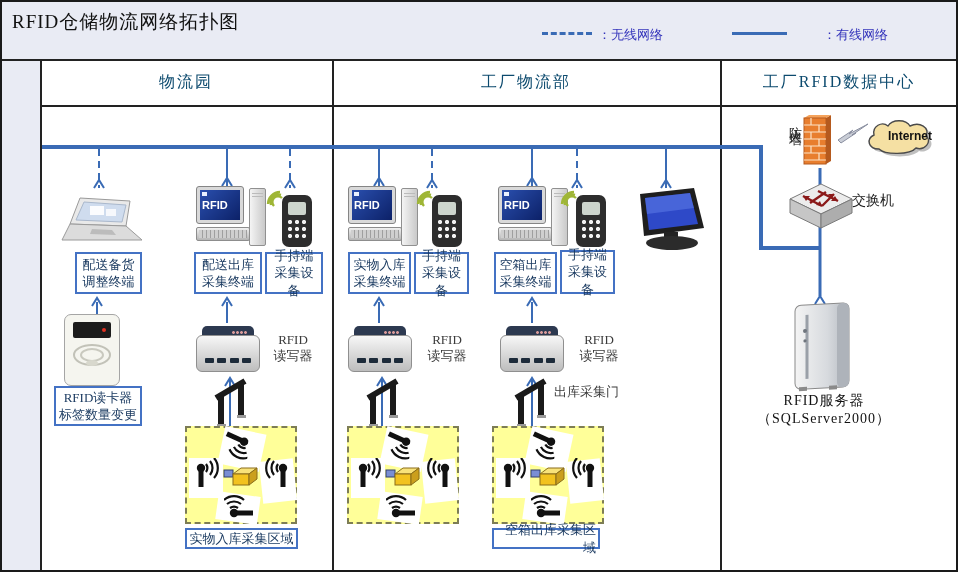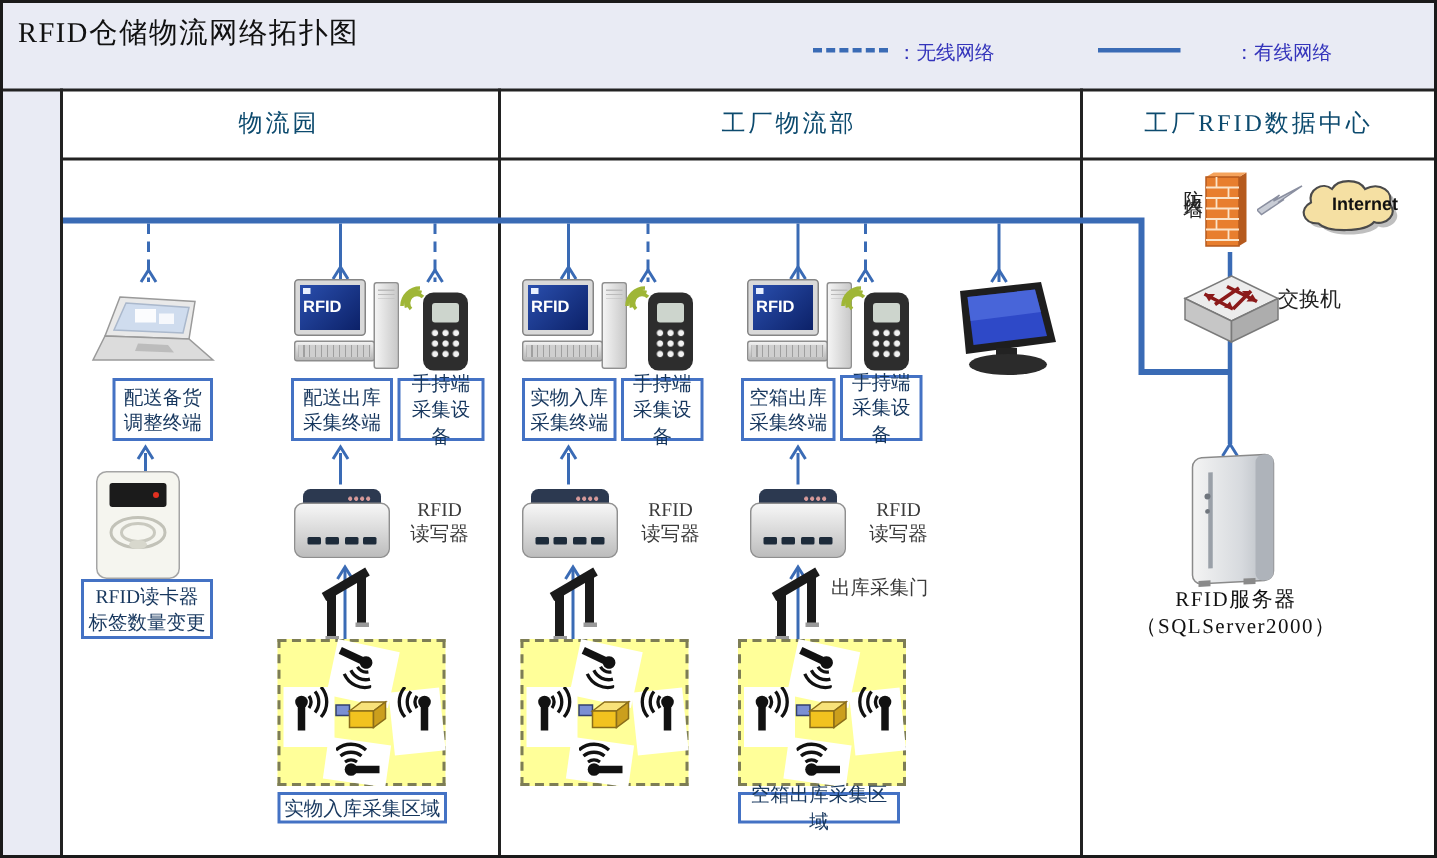--- a/index.html
+++ b/index.html
@@ -412,21 +412,21 @@
         <circle cx="8" cy="10" r="4.2" fill="#111"></circle>
       <path d="M13 6 A7 7 0 0 1 13 14 M17 3 A11 11 0 0 1 17 17 M21 0 A15 15 0 0 1 21 20" stroke="#111" stroke-width="2.2" fill="none"></path>
     </svg>
     <svg width="36" height="28" style="position:absolute;left:36px;top:34px;">
       <rect x="1" y="8" width="9" height="7" fill="#7a8fd4" stroke="#33406e"></rect>
       <polygon points="10,12 18,6 34,6 26,12" fill="#f8e27a" stroke="#8a6d1a"></polygon>
       <rect x="10" y="12" width="16" height="11" fill="#f2c21f" stroke="#8a6d1a"></rect>
       <polygon points="26,12 34,6 34,17 26,23" fill="#cb9f1d" stroke="#8a6d1a"></polygon>
     </svg>
   </div>
-  <div class="box-label" style="left:490px;top:526px;width:108px;height:21px;">
+  <div class="box-label" style="left:490px;top:526px;width:108px;height:21px;text-align:right;">
     <span>空箱出库采集区域</span>
   </div>
 
   <div class="vtext" style="position:absolute;left:784px;top:114px;z-index:4;">防火墙</div>
   <div class="device" style="left:800px;top:110px;">
     <svg width="32" height="58">
       <polygon points="24,6 29,3 29,49 24,52" fill="#b55a1e"></polygon>
       <polygon points="2,6 7,3 29,3 24,6" fill="#f5a35c"></polygon>
       <rect x="2" y="6" width="22" height="46" fill="#E87E2E" stroke="#b55a1e"></rect>
       <path d="M2 13 H24 M2 20 H24 M2 27 H24 M2 34 H24 M2 41 H24 M2 48 H24 M9 6 V13 M17 13 V20 M9 20 V27 M17 27 V34 M9 34 V41 M17 41 V48" stroke="#fbe3c8" stroke-width="1.2" fill="none"></path>

